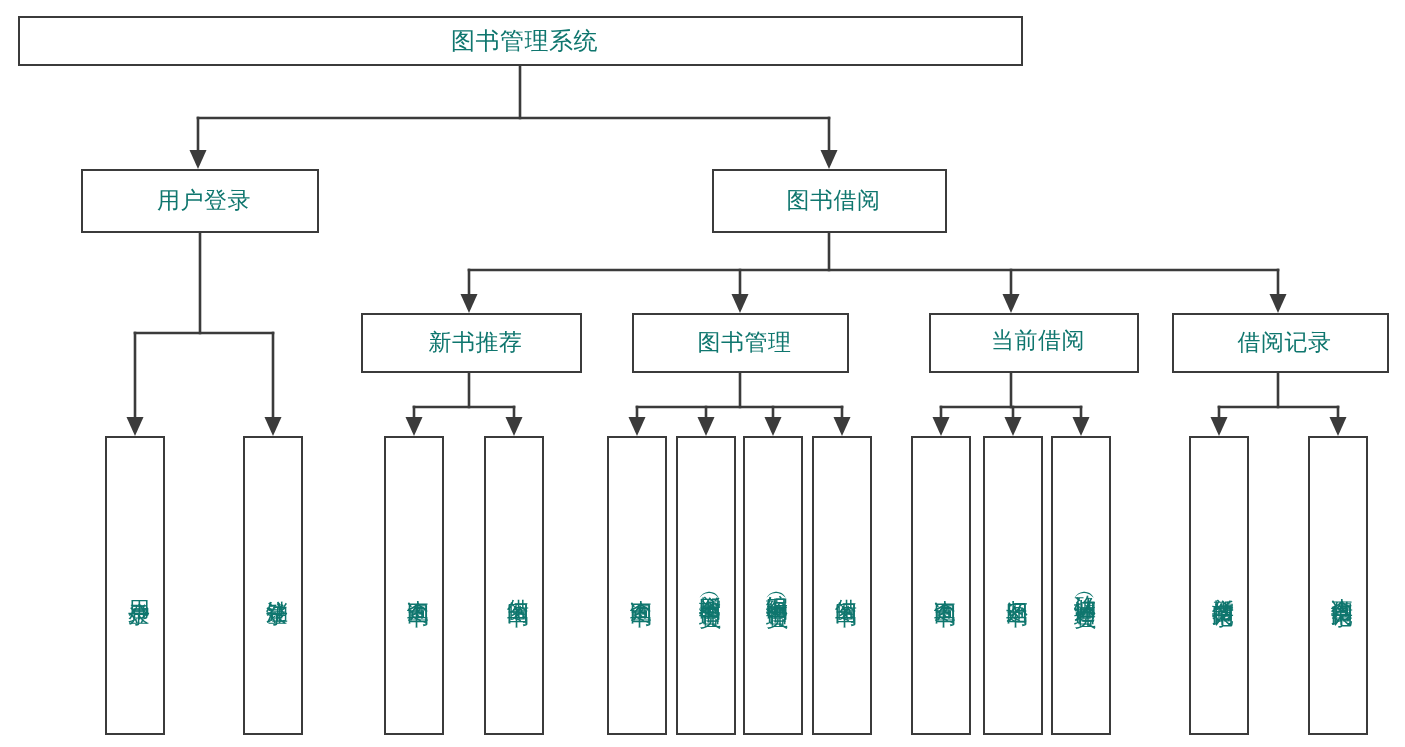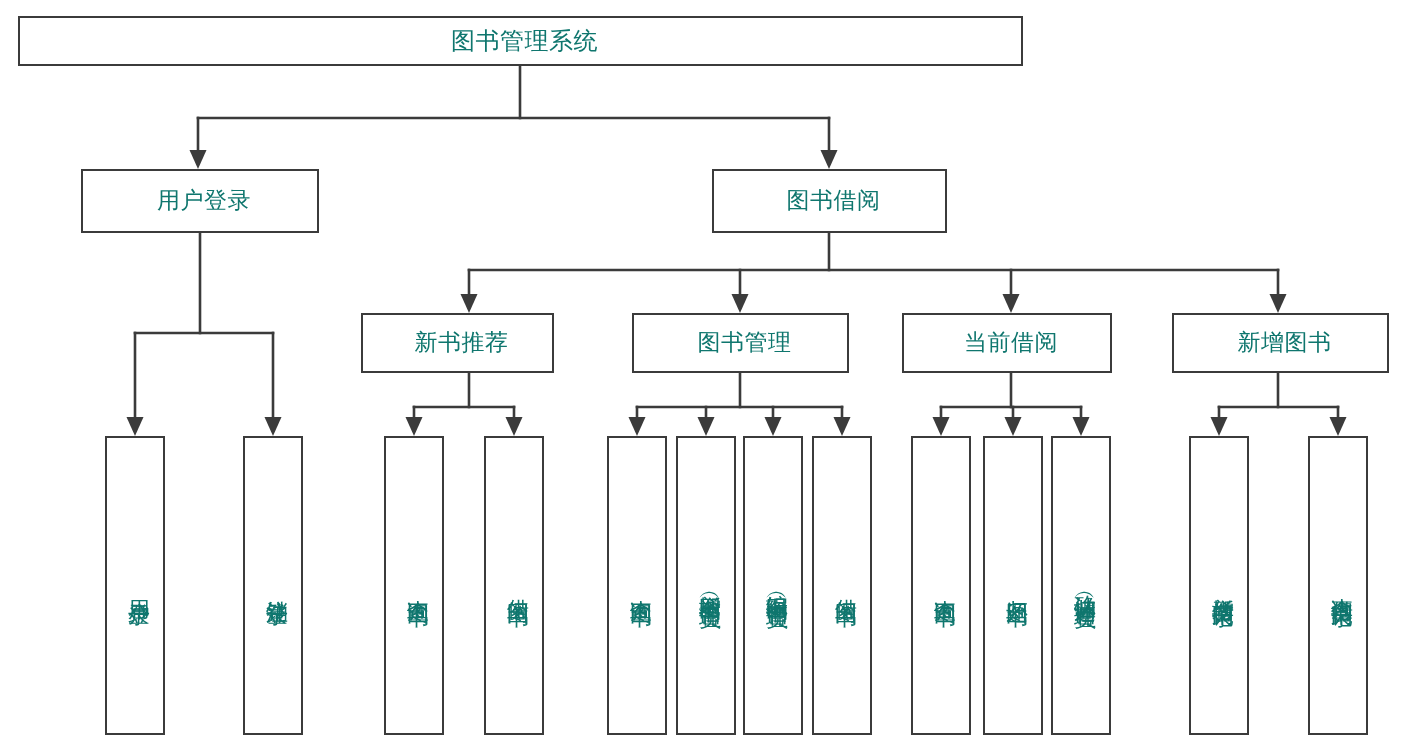--- a/index.html
+++ b/index.html
@@ -133,31 +133,31 @@
     <span class="label">图书管理系统</span>
   </div>
 
   <div class="node horiz" id="n-user_login" style="left: 81px; top: 169px; width: 238px; height: 64px;">
     <span class="label">用户登录</span>
   </div>
   <div class="node horiz" id="n-book_mgmt" style="left: 712px; top: 169px; width: 235px; height: 64px;">
     <span class="label">图书借阅</span>
   </div>
 
-  <div class="node horiz" id="n-new_book_rec" style="left: 361px; top: 313px; width: 193px; height: 60px;">
+  <div class="node horiz" id="n-new_book_rec" style="left: 361px; top: 313px; width: 221px; height: 60px;">
     <span class="label">新书推荐</span>
   </div>
   <div class="node horiz" id="n-book_borrow" style="left: 632px; top: 313px; width: 217px; height: 60px;">
     <span class="label">图书管理</span>
   </div>
-  <div class="node horiz" id="n-current_borrow" style="left: 902px; top: 313px; width: 210px; height: 60px;">
+  <div class="node horiz" id="n-current_borrow" style="left: 929px; top: 313px; width: 210px; height: 60px; font-family: Liberation Mono, monospace;">
     <span class="label">当前借阅</span>
   </div>
   <div class="node horiz" id="n-borrow_record" style="left: 1172px; top: 313px; width: 217px; height: 60px;">
-    <span class="label">新增图书</span>
+    <span class="label">借阅记录</span>
   </div>
 
   <div id="leaf-host">
       <div class="node vert" style="left: 105px; top: 436px; width: 60px; height: 299px;">
         <span class="label">用户登录</span>
       </div>
       <div class="node vert" style="left: 243px; top: 436px; width: 60px; height: 299px;">
         <span class="label">注销登录</span>
       </div>
       <div class="node vert" style="left: 384px; top: 436px; width: 60px; height: 299px;">

